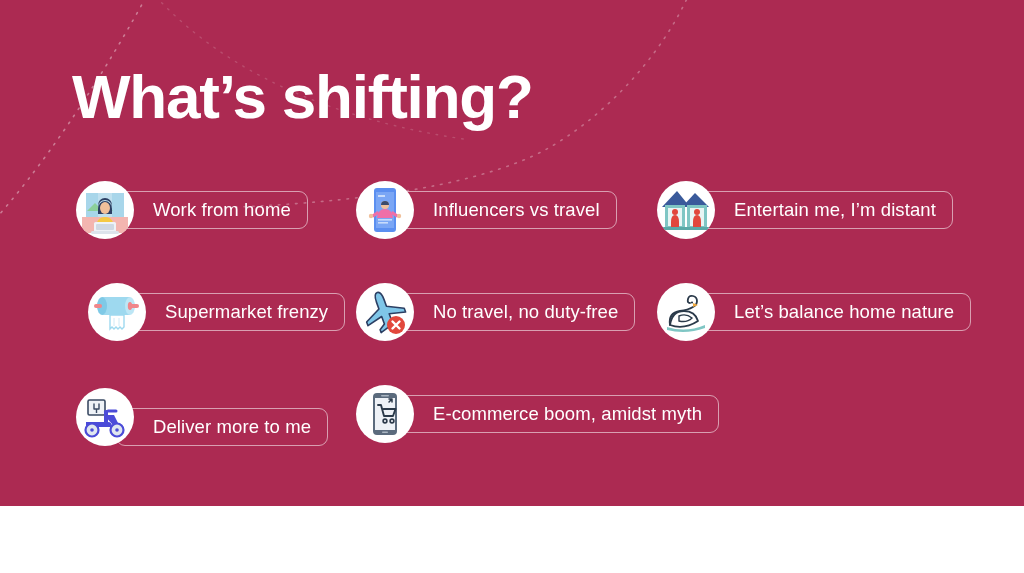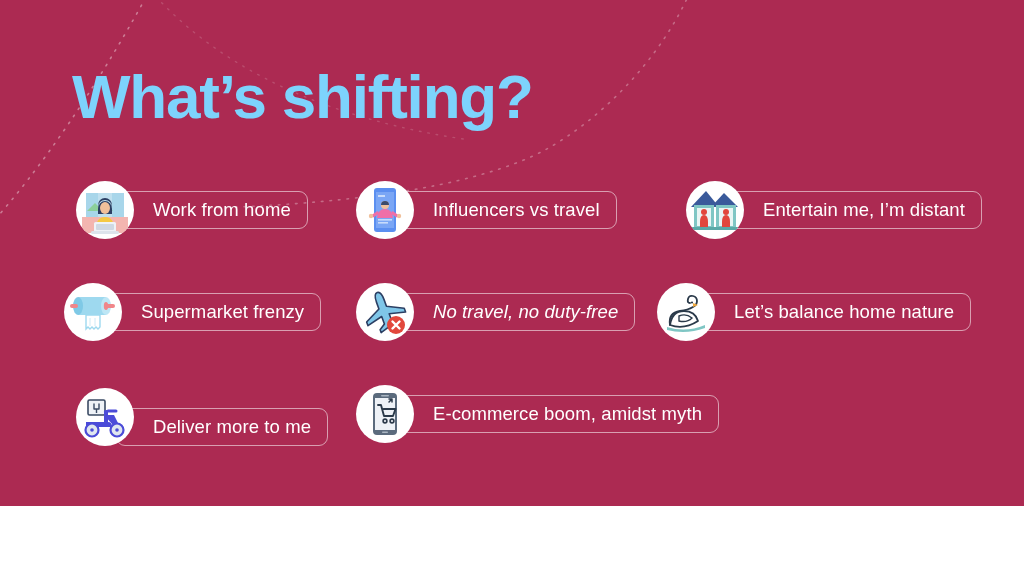--- a/index.html
+++ b/index.html
@@ -31,21 +31,21 @@
     left: 0;
     top: 0;
     width: 1024px;
     height: 506px;
     pointer-events: none;
   }
   #slide-title {
     position: absolute;
     left: 72px;
     top: 64px;
-    color: #7dd3fc;
+    color: #ffffff;
     font-size: 62px;
     font-weight: bold;
     letter-spacing: -1.2px;
     line-height: 1.05;
     white-space: nowrap;
   }
   .item {
     position: absolute;
     display: flex;
     align-items: center;
@@ -146,61 +146,61 @@
           <path d="M36.5 30 l6 4 l-1.8 2.6 l-6.2 -4z" fill="#ef6fa8"></path>
           <circle cx="15" cy="35" r="2.2" fill="#f0c09a"></circle>
           <circle cx="43" cy="35" r="2.2" fill="#f0c09a"></circle>
         </svg>
       </div>
       <div class="pill">
         <span class="pill-label">Influencers vs travel</span>
       </div>
     </div>
 
-    <div class="item" style="left:686px; top:178px;">
+    <div class="item" style="left:657px; top:178px;">
       <div class="badge">
         <svg width="58" height="58" viewBox="0 0 58 58">
           <path d="M5 26 L20 10 L33 26 Z" fill="#3a5a9b"></path>
           <path d="M25 26 L38 12 L52 26 Z" fill="#3a5a9b"></path>
           <rect x="8" y="24" width="20" height="24" fill="#7fc6c4"></rect>
           <rect x="30" y="24" width="20" height="24" fill="#7fc6c4"></rect>
           <rect x="11" y="27" width="14" height="18" fill="#e8f5f4"></rect>
           <rect x="33" y="27" width="14" height="18" fill="#e8f5f4"></rect>
           <circle cx="18" cy="31" r="3" fill="#e2473c"></circle>
           <path d="M18 34 q4 0 4 7 v5 h-8 v-5 q0 -7 4 -7z" fill="#e2473c"></path>
           <circle cx="40" cy="31" r="3" fill="#e2473c"></circle>
           <path d="M40 34 q4 0 4 7 v5 h-8 v-5 q0 -7 4 -7z" fill="#e2473c"></path>
           <rect x="6" y="46" width="46" height="3" fill="#5aa9a7"></rect>
         </svg>
       </div>
       <div class="pill">
         <span class="pill-label">Entertain me, I’m distant</span>
       </div>
     </div>
 
-    <div class="item" style="left:64px; top:280px;justify-content:space-between;">
+    <div class="item" style="left:88px; top:280px;justify-content:space-between;">
       <div class="badge">
         <svg width="58" height="58" viewBox="0 0 58 58">
           <rect x="14" y="14" width="28" height="18" fill="#9ed9ef"></rect>
           <ellipse cx="14" cy="23" rx="5" ry="9" fill="#7fc9e6"></ellipse>
           <ellipse cx="42" cy="23" rx="5" ry="9" fill="#bde6f5"></ellipse>
           <ellipse cx="42" cy="23" rx="2.2" ry="4" fill="#f0868a"></ellipse>
           <rect x="6" y="21" width="8" height="4" rx="2" fill="#f0868a"></rect>
           <rect x="42" y="21" width="9" height="4" rx="2" fill="#f0868a"></rect>
           <path d="M22 32 h14 v12 l-2 2 l-2 -2 l-2 2 l-2 -2 l-2 2 l-2 -2 l-2 2 Z" fill="#ffffff" stroke="#9ed9ef" stroke-width="1.4"></path>
           <line x1="26" y1="35" x2="26" y2="43" stroke="#cfeaf6" stroke-width="1"></line>
           <line x1="31" y1="35" x2="31" y2="43" stroke="#cfeaf6" stroke-width="1"></line>
         </svg>
       </div>
       <div class="pill">
         <span class="pill-label">Supermarket frenzy</span>
       </div>
     </div>
 
-    <div class="item" style="left:356px; top:280px;font-style:italic;">
+    <div class="item" style="left:356px; top:280px;">
       <div class="badge">
         <svg width="58" height="58" viewBox="0 0 58 58">
           <g transform="rotate(-20 29 28)">
             <path d="M28 8 q4 0 4 9 v7 l16 8 v4 l-16 -4 v8 l6 4 v3 l-10 -3 l-10 3 v-3 l6 -4 v-8 l-16 4 v-4 l16 -8 v-7 q0 -9 4 -9z" fill="#7fc6e8" stroke="#2c3f63" stroke-width="1.6" stroke-linejoin="round"></path>
           </g>
           <circle cx="40" cy="42" r="9" fill="#e2473c"></circle>
           <path d="M36.5 38.5 L43.5 45.5 M43.5 38.5 L36.5 45.5" stroke="#ffffff" stroke-width="2.4" stroke-linecap="round"></path>
         </svg>
       </div>
       <div class="pill">

